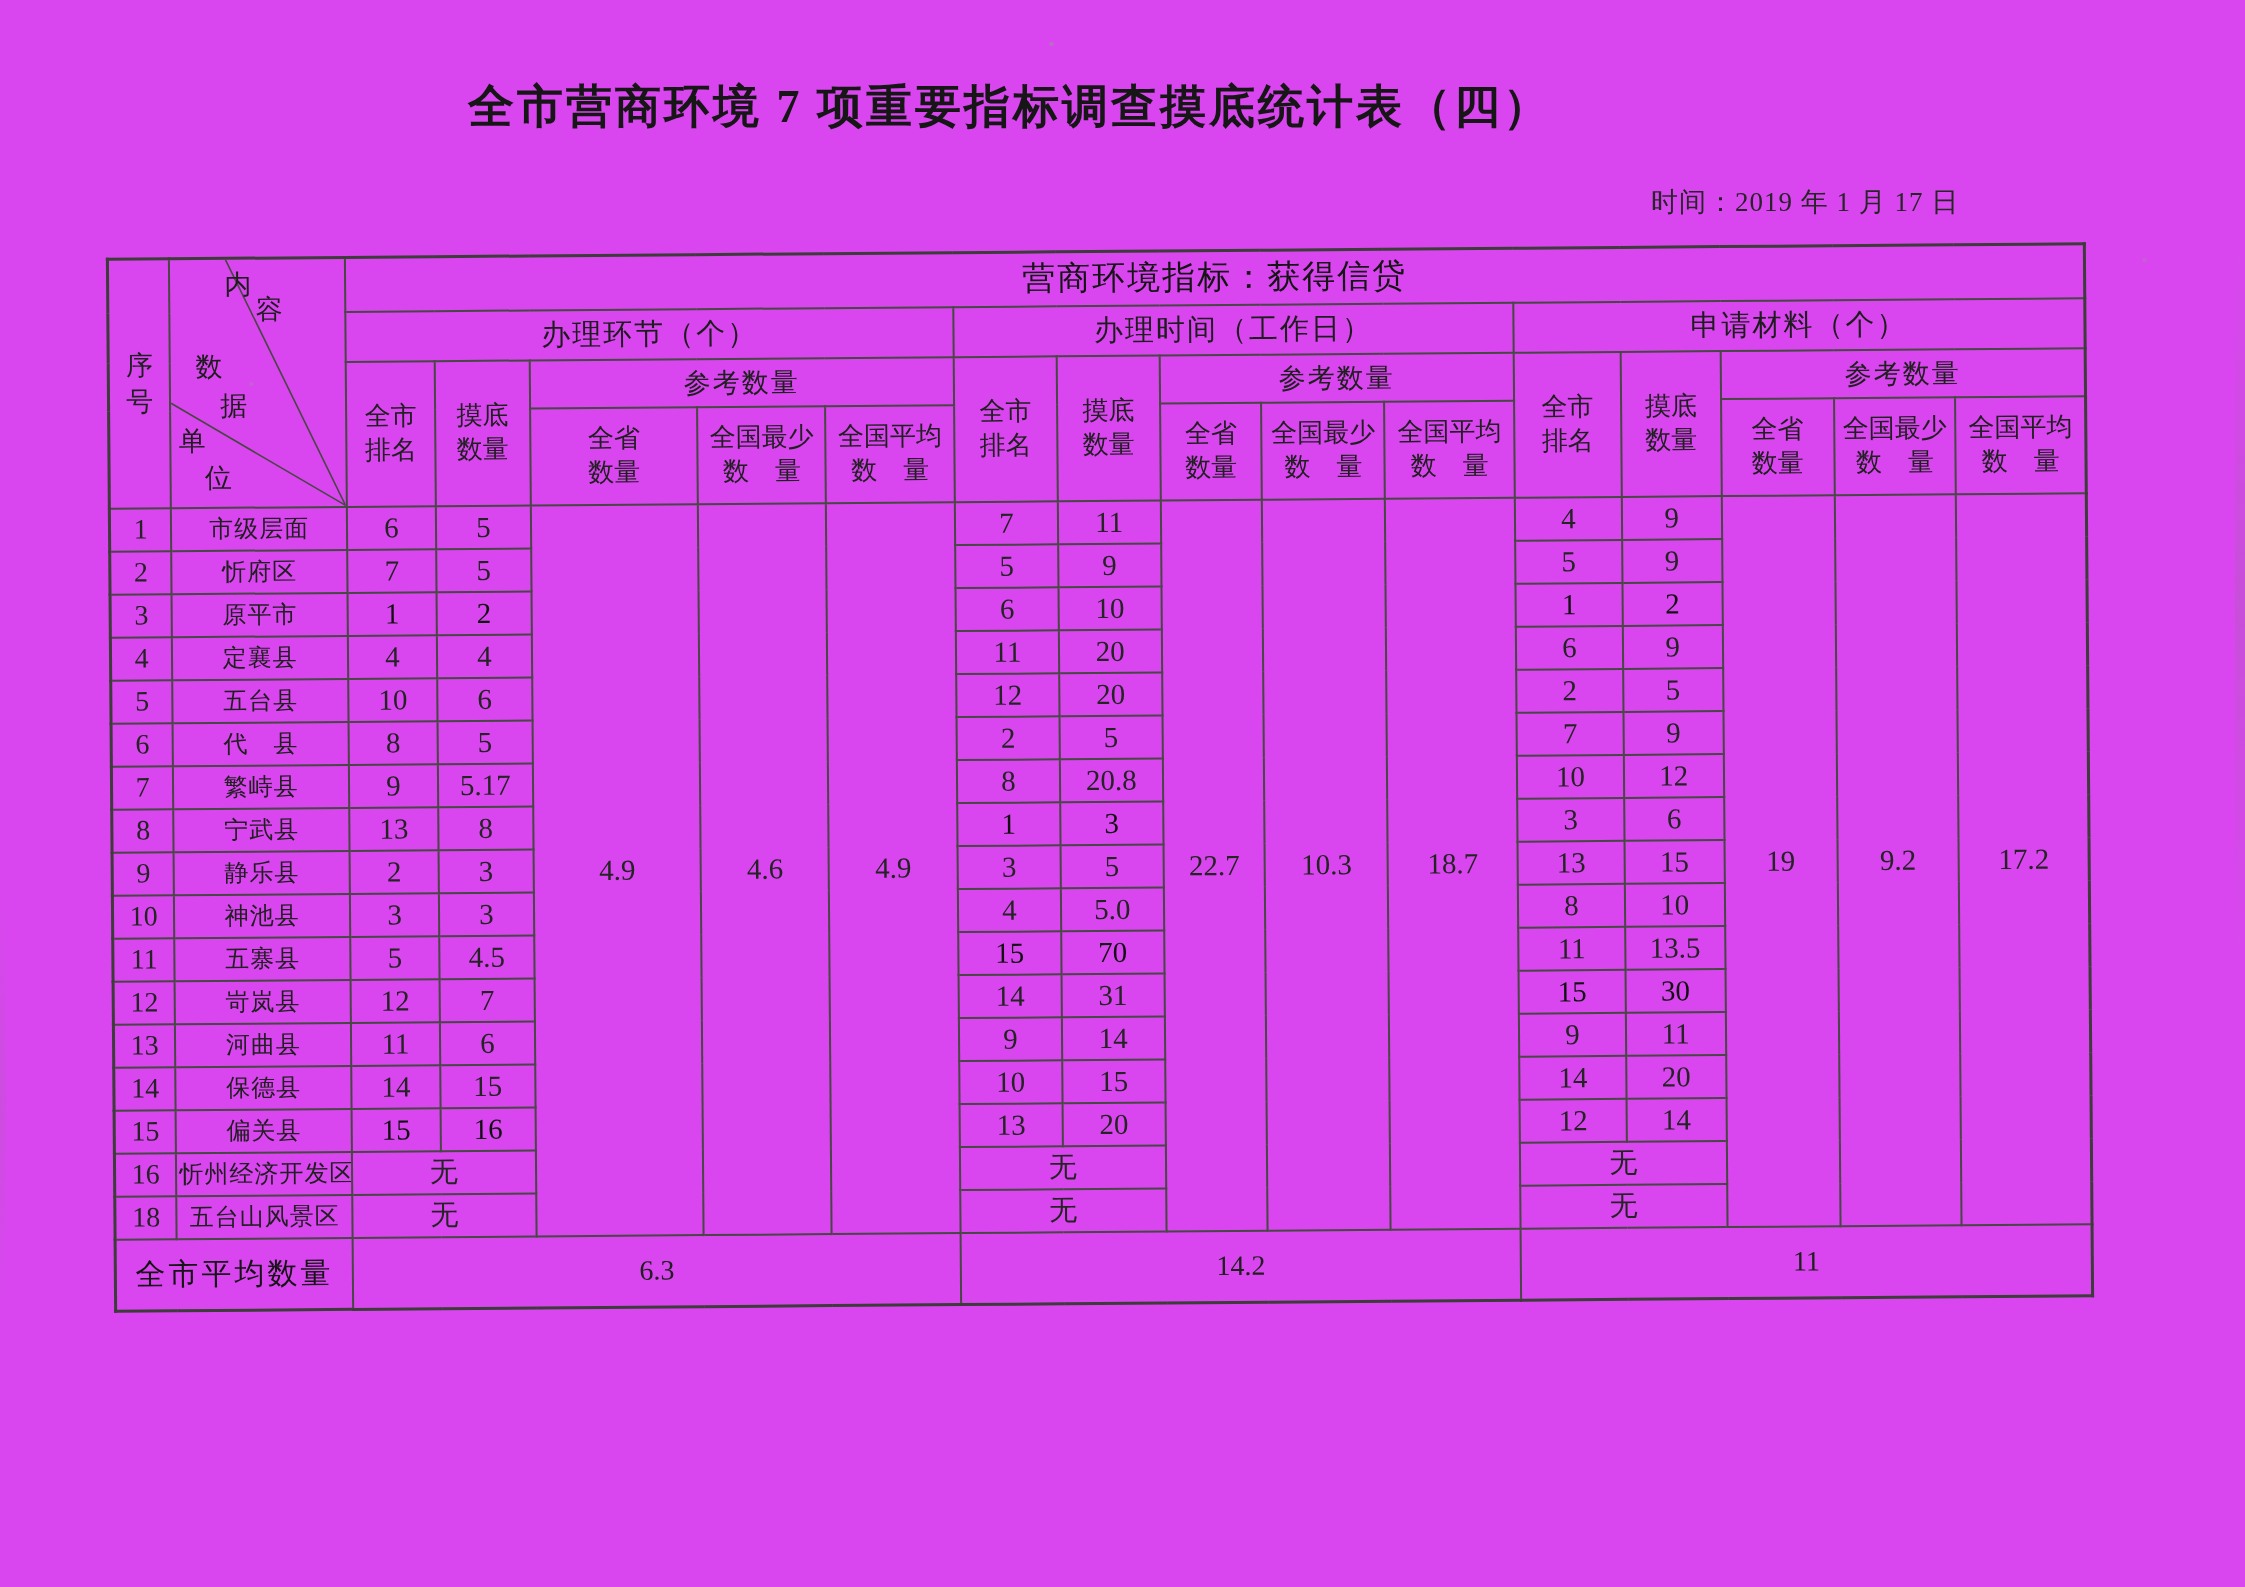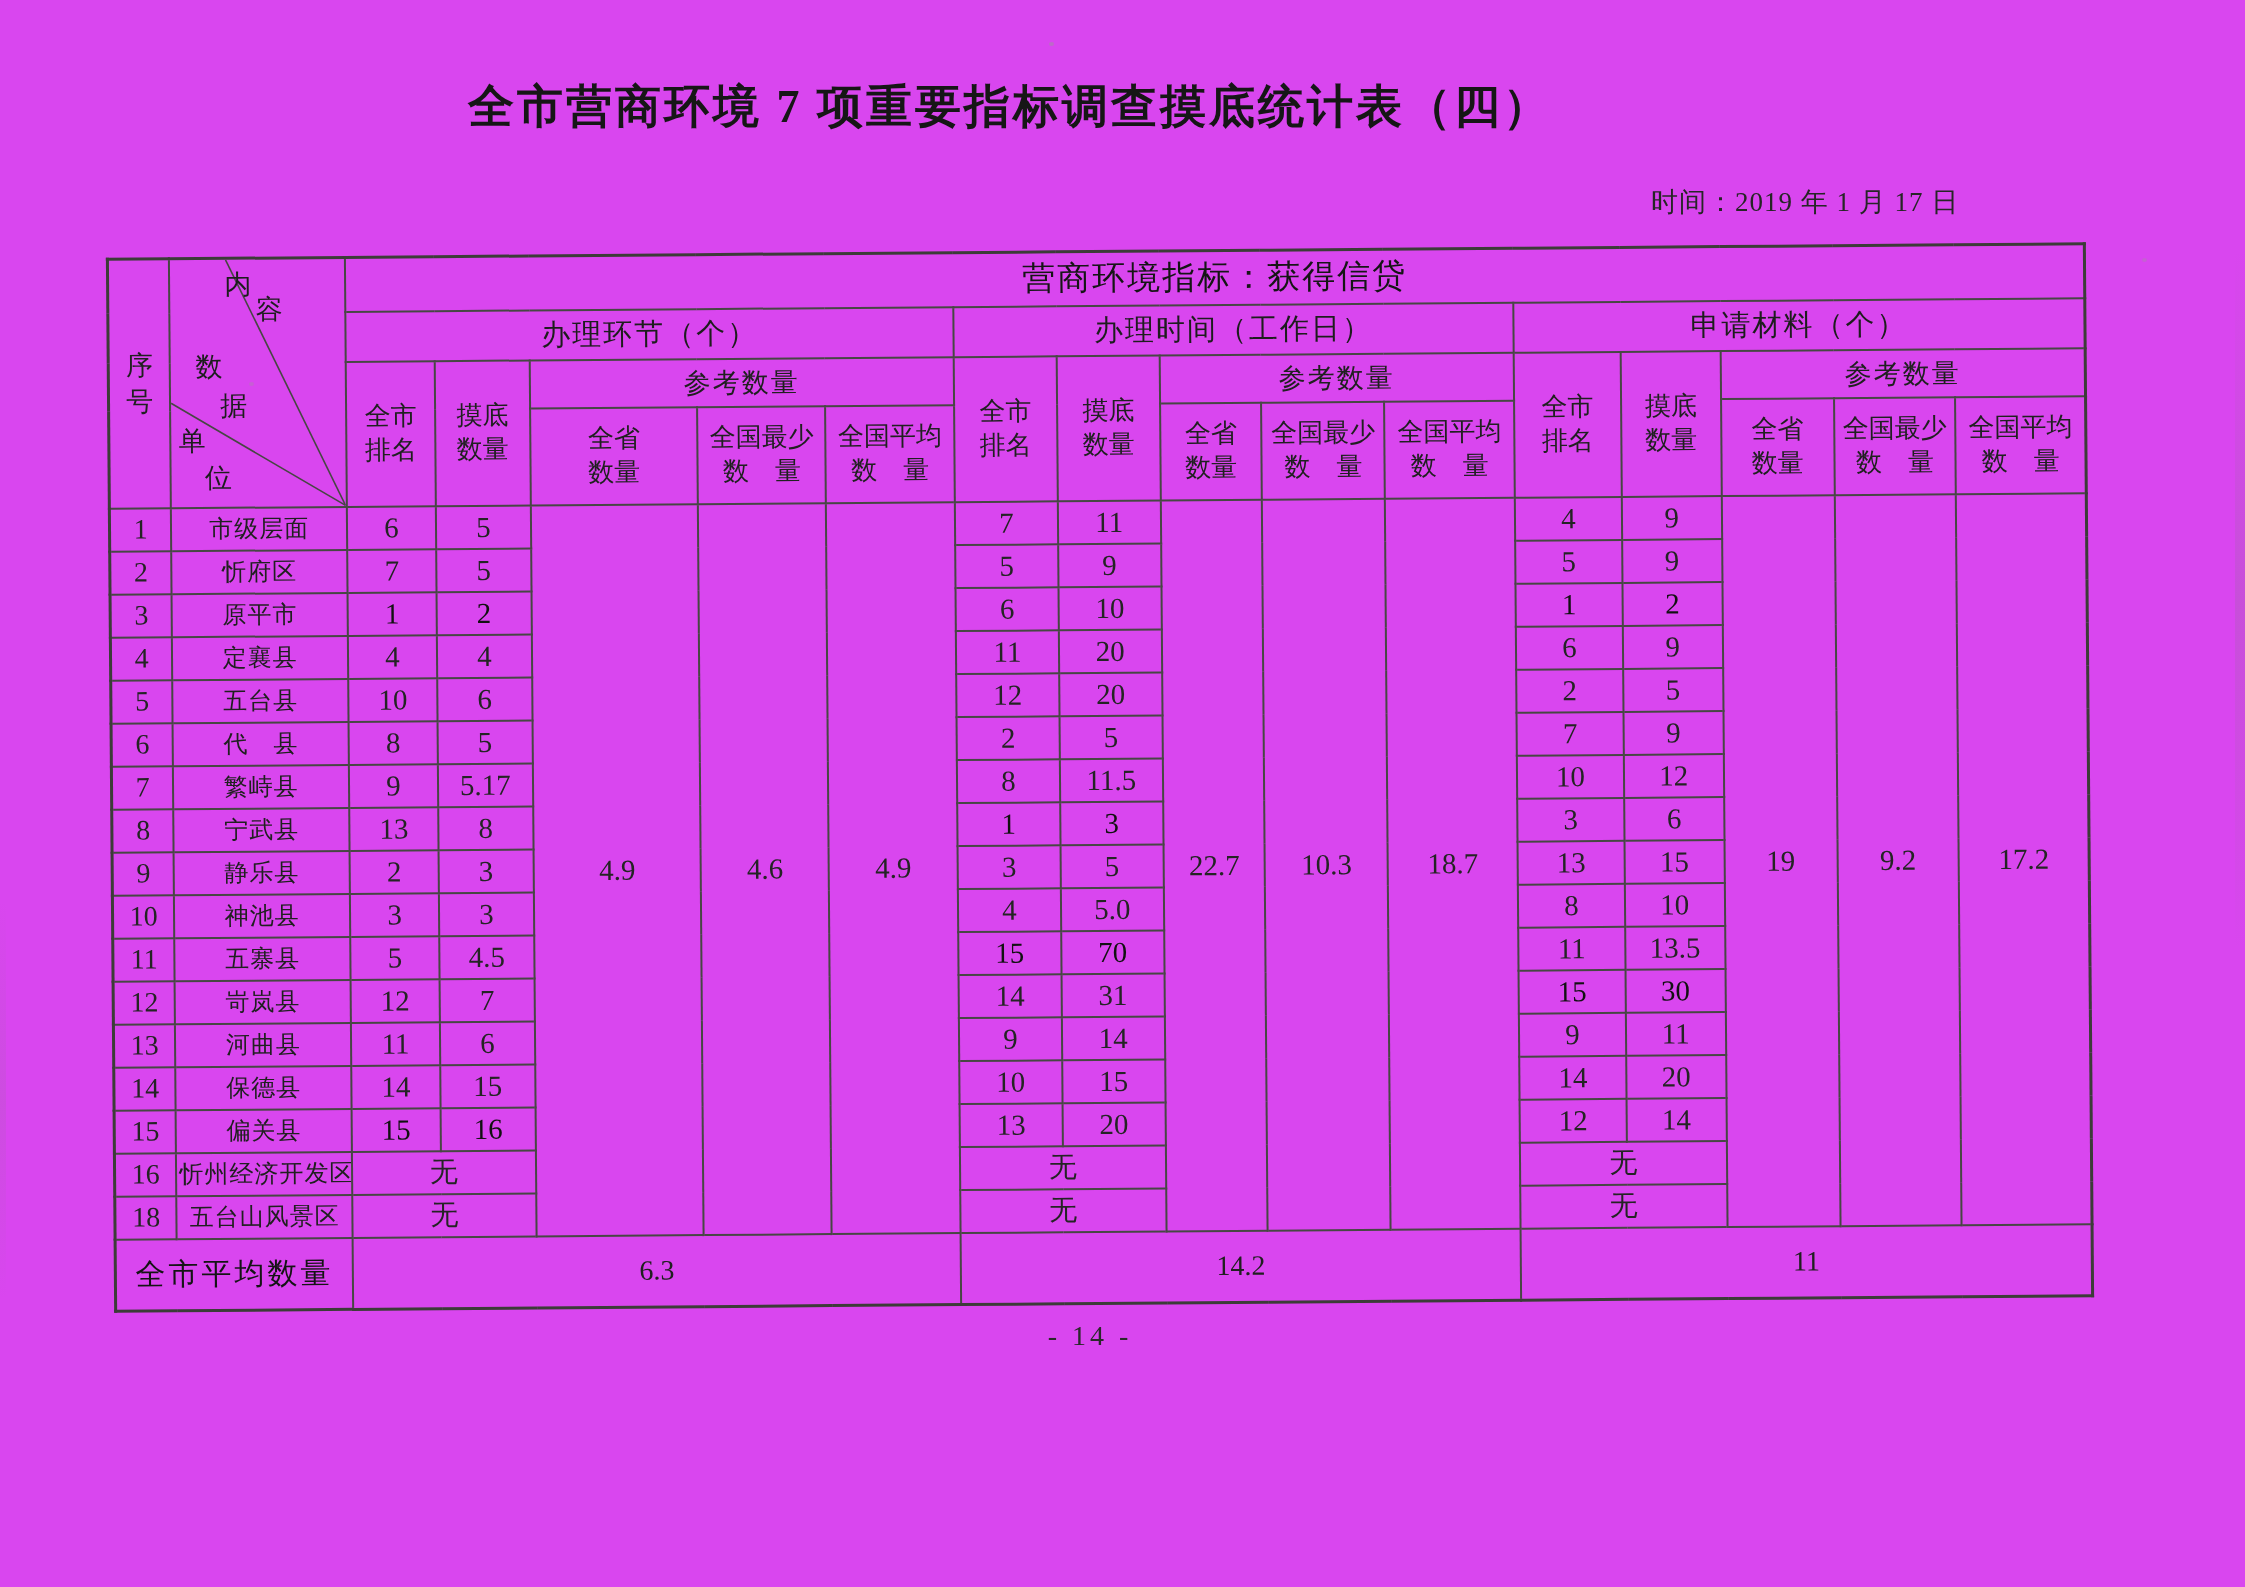--- a/index.html
+++ b/index.html
@@ -236,21 +236,21 @@
           <td class="num">5</td>
           <td class="num">7</td>
           <td class="num">9</td>
         </tr>
         <tr>
           <td class="num seq">7</td>
           <td class="dname">繁峙县</td>
           <td class="num">9</td>
           <td class="num">5.17</td>
           <td class="num">8</td>
-          <td class="num">11.5</td>
+          <td class="num">20.8</td>
           <td class="num">10</td>
           <td class="num">12</td>
         </tr>
         <tr>
           <td class="num seq">8</td>
           <td class="dname">宁武县</td>
           <td class="num">13</td>
           <td class="num">8</td>
           <td class="num bold">1</td>
           <td class="num bold">3</td>
@@ -345,20 +345,19 @@
     <tfoot>
       <tr>
         <td colspan="2" class="avg-label">全市平均数量</td>
         <td colspan="5" class="avg-val">6.3</td>
         <td colspan="5" class="avg-val">14.2</td>
         <td colspan="5" class="avg-val">11</td>
       </tr>
     </tfoot>
   </table>
 
-  <div class="page-num">- 14 -</div>
 
   <div class="smudge right-band"></div>
   <div class="smudge left-band"></div>
   <div class="speck" style="left:1049px; top:42px;"></div>
   <div class="speck" style="left:249px; top:382px; opacity:0.3;"></div>
   <div class="speck" style="left:2142px; top:258px; opacity:0.3;"></div>
 </div>
 
 </body></html>

